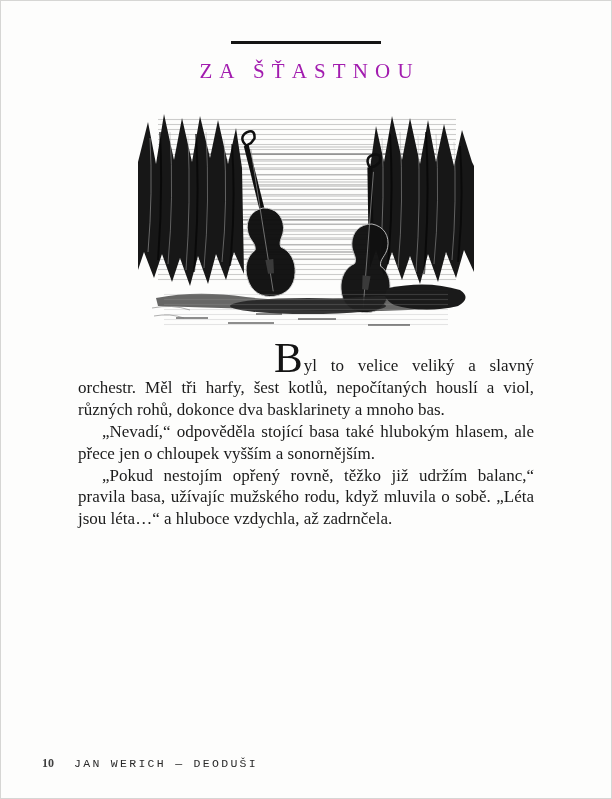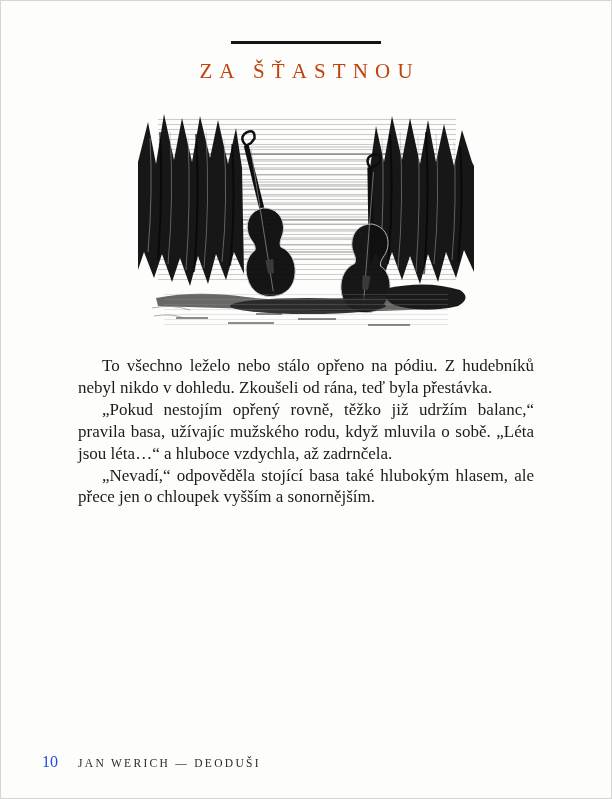--- a/index.html
+++ b/index.html
@@ -23,21 +23,21 @@
     margin: 41px auto 0 auto;
   }
   .page-title {
     margin: 12px 0 16px 0;
     text-align: center;
     font-weight: normal;
     font-size: 21px;
     letter-spacing: 0.34em;
     text-indent: 0.34em; 
     line-height: 30px;
-    color: #c2410c;
+    color: #a21caf;
   }
   .page-title .title-line { display: block; }
   .illustration-wrap {
     width: 340px;
     height: 232px;
     margin: 14px auto 0 auto;
   }
   .body-text {
     margin: 21px 78px 0 78px;
     font-size: 17px;
@@ -58,28 +58,29 @@
   }
   .footer {
     position: absolute;
     left: 42px;
     bottom: 28px;
     display: flex;
     align-items: baseline;
     gap: 20px;
   }
   .page-number {
-    font-size: 16px;
-    font-weight: normal;
-    color: #1d4ed8;
+    font-size: 12px;
+    font-weight: bold;
+    color: #404040;
   }
   .running-title {
     font-size: 11.5px;
     letter-spacing: 0.2em;
     color: #2a2a2a;
+    font-family: Liberation Mono, monospace;
   }
 </style>
 </head>
 <body>
 
 <div class="page">
 
   <div class="ornament-rule"></div>
 
   <h1 class="page-title">
@@ -153,23 +154,23 @@
         <path d="M20,196 Q60,188 110,195 Q160,201 210,196 Q270,191 320,195 L322,204 Q250,212 160,208 Q80,206 22,204 Z" fill="#262626" opacity="0.7"></path>
         <path d="M252,186 Q292,178 324,188 Q336,196 322,204 Q288,212 258,203 Q244,195 252,186 Z" fill="#1a1a1a"></path>
         <rect x="28" y="188" width="284" height="36" fill="url(#hatch)" opacity="0.25"></rect>
         <path d="M40,216 h32 M92,221 h46 M162,217 h38 M232,223 h42 M120,212 h26" stroke="#333333" stroke-width="2" opacity="0.55"></path>
         <path d="M16,206 q20,-4 38,2 M18,214 q16,-3 30,2" stroke="#7a7a7a" stroke-width="1" fill="none" opacity="0.6"></path>
       </g>
     </svg>
   </figure>
 
   <div class="body-text">
-    <p class="cont">To všechno leželo nebo stálo opřeno na pódiu. Z hudebníků nebyl nikdo v dohledu. Zkoušeli od rána, teď byla přestávka.</p>
+    <p class="opening"><span class="dropcap">B</span><span>yl to velice veliký a slavný orchestr. Měl tři harfy, šest kotlů, nepočítaných houslí a viol, různých rohů, dokonce dva basklarinety a mnoho bas.</span></p>
+    <p class="cont">„Nevadí,“ odpověděla stojící basa také hlubokým hlasem, ale přece jen o chloupek vyšším a sonornějším.</p>
     <p class="cont">„Pokud nestojím opřený rovně, těžko již udržím balanc,“ pravila basa, užívajíc mužského rodu, když mluvila o sobě. „Léta jsou léta…“ a hluboce vzdychla, až zadrnčela.</p>
-    <p class="cont">„Nevadí,“ odpověděla stojící basa také hlubokým hlasem, ale přece jen o chloupek vyšším a sonornějším.</p>
   </div>
 
   <div class="footer">
     <span class="page-number">10</span>
     <span class="running-title">JAN WERICH — DEODUŠI</span>
   </div>
 
 </div>
 
 </body></html>

